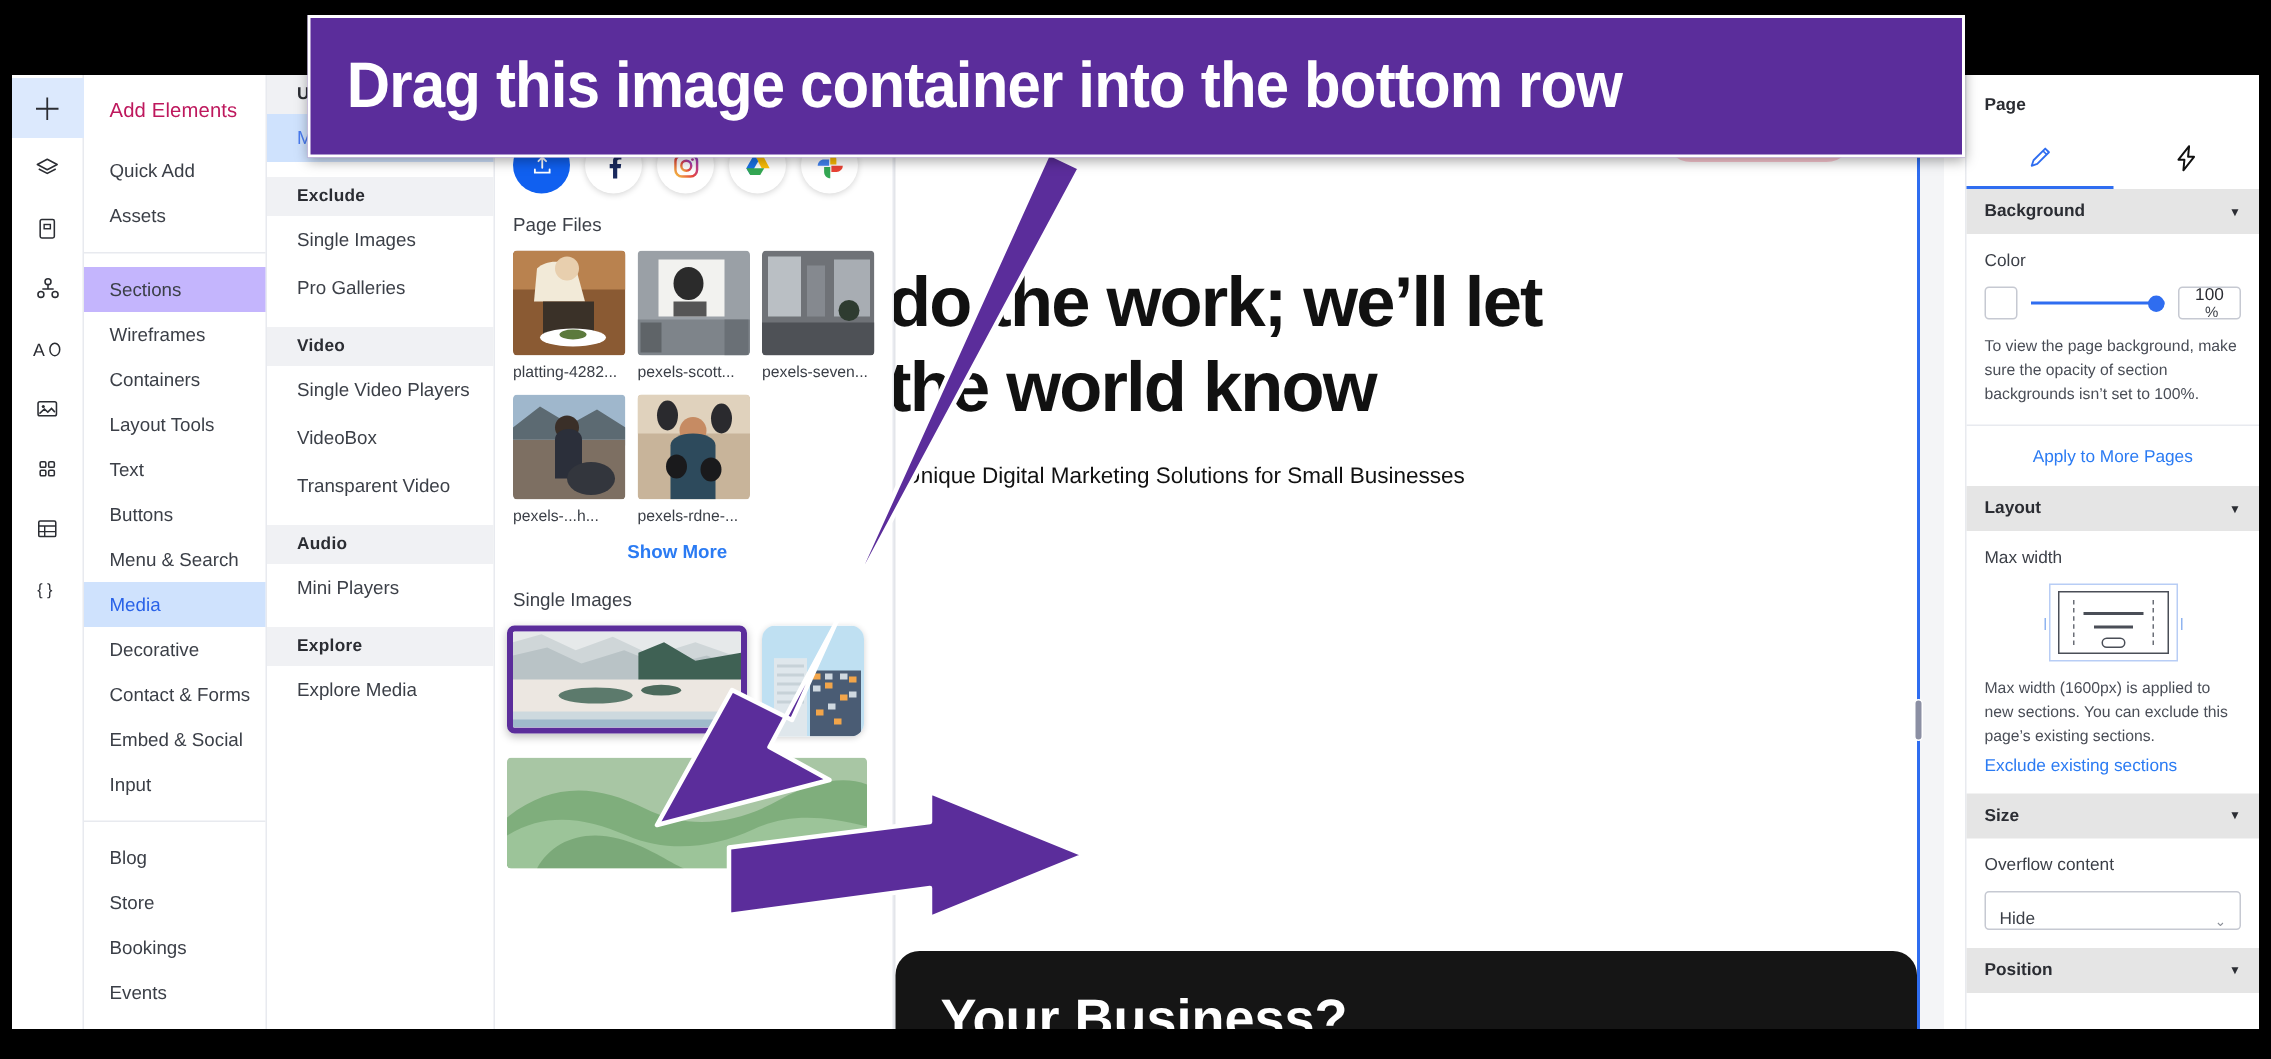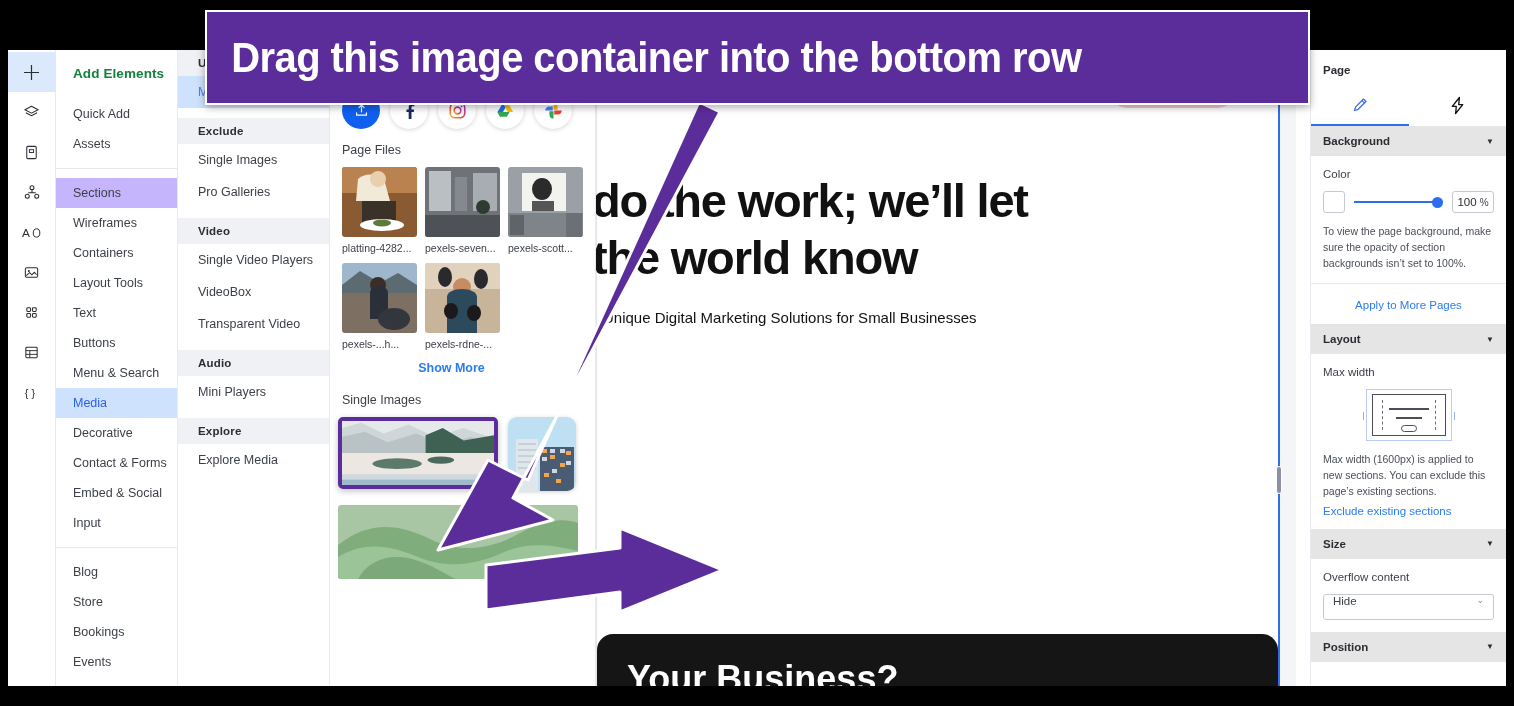--- a/index.html
+++ b/index.html
@@ -29,21 +29,21 @@
   }
   .rail-btn.active { background:#dce9fd; }
   .rail-btn svg { display:block; }
 
   
   #panel1 {
     position:absolute; left:48px; top:0; width:122px; height:636px;
     background:#fff; border-right:1px solid #e8eaef;
   }
   #panel1-title {
-    font-size:13.5px; font-weight:bold; color:#15803d;
+    font-size:13.5px; font-weight:normal; color:#be185d;
     padding:16px 0 0 17px; letter-spacing:.1px;
   }
   #p1-list { margin-top:18px; }
   .p1-item {
     font-size:12.5px; color:#3b3f47; padding:8px 0 8px 17px; cursor:pointer;
     white-space:nowrap; position:relative;
   }
   .p1-item.hover { background:#c4b5fd; }
   .p1-item.selected { background:#cfe2fd; color:#2962e8; }
   .p1-sep { height:1px; background:#e8eaef; margin:9px 0; }
@@ -159,38 +159,38 @@
   .caret { font-size:8px; color:#2b2d33; }
   .rp-body { padding:12px; }
   .rp-lab { font-size:11.5px; color:#3b3f47; margin-bottom:11px; }
   #color-row { display:flex; align-items:center; gap:9px; }
   #swatch { width:22px; height:22px; border:1px solid #c6c9d2; border-radius:3px; background:#fff; }
   #slider { position:relative; flex:1; height:18px; }
   #slider-track { position:absolute; top:8px; left:0; right:0; height:2px; background:#2f6df0; }
   #slider-knob { position:absolute; top:4px; right:0; width:11px; height:11px; border-radius:50%; background:#2f6df0; }
   #opacity-box {
     width:42px; height:22px; border:1px solid #c6c9d2; border-radius:3px;
-    display:flex; align-items:center; justify-content:center; font-size:11.5px;
+    display:flex; align-items:center; justify-content:center; font-size:11.5px;flex-direction:column;
   }
   #pct { font-size:10px; color:#3b3f47; margin-left:3px; }
   .rp-note { font-size:10.5px; color:#4a4e57; line-height:1.5; margin-top:11px; }
   .rp-link { font-size:11.5px; color:#2b7bf3; cursor:pointer; }
   #apply-row { text-align:center; padding:11px 0; }
   #maxwidth-fig {
     width:86px; height:52px; margin:8px auto 0; border:1px solid #b8cdf5; position:relative;
   }
   #mw-inner { position:absolute; left:5px; top:4px; right:5px; bottom:4px; border:1px solid #4a4e57; }
   .mw-dash { position:absolute; top:5px; bottom:5px; width:0; border-left:1px dashed #6a6e77; }
   .mw-bar { position:absolute; left:50%; transform:translateX(-50%); height:2px; background:#4a4e57; }
   .mw-pill { position:absolute; left:50%; transform:translateX(-50%); width:16px; height:7px;
              border:1.5px solid #4a4e57; border-radius:4px; }
   .mw-tick { position:absolute; top:22px; width:1px; height:8px; background:#8fb4f0; }
   #select-box {
     width:100%; height:26px; border:1px solid #c6c9d2; border-radius:3px;
-    display:flex; align-items:flex-start; justify-content:space-between;
+    display:flex; align-items:flex-end; justify-content:space-between;
     padding:0 9px; font-size:11.5px; color:#3b3f47; cursor:pointer;
   }
 
   
   #banner {
     position:absolute; left:205px; top:10px; width:1105px; height:95px;
     background:#5B2D9B; border:2px solid #fff; z-index:60;
     display:flex; align-items:center;
     box-shadow:0 2px 8px rgba(0,0,0,.35);
   }
@@ -376,43 +376,43 @@
                 <rect x="20" y="34" width="34" height="22" fill="#3a3128"></rect>
                 <ellipse cx="40" cy="58" rx="22" ry="6" fill="#fff"></ellipse>
                 <ellipse cx="40" cy="56" rx="9" ry="3.4" fill="#5c7a3c"></ellipse>
               </svg>
         </div>
         <div class="cap">platting-4282...</div>
       </div>
       <div class="thumb">
         <div class="img">
           <svg width="75" height="70" viewBox="0 0 75 70">
-                <rect width="75" height="70" fill="#6f7277"></rect>
-                <rect x="4" y="4" width="22" height="40" fill="#babfc4"></rect>
-                <rect x="48" y="6" width="24" height="38" fill="#a8adb3"></rect>
-                <rect x="30" y="10" width="12" height="34" fill="#85898f"></rect>
-                <rect y="48" width="75" height="22" fill="#4e5156"></rect>
-                <circle cx="58" cy="40" r="7" fill="#2e3b30"></circle>
-              </svg>
-        </div>
-        <div class="cap">pexels-seven...</div>
-      </div>
-      <div class="thumb">
-        <div class="img">
-          <svg width="75" height="70" viewBox="0 0 75 70">
                 <rect width="75" height="70" fill="#9aa0a6"></rect>
                 <rect x="14" y="6" width="44" height="38" fill="#f2f2ef"></rect>
                 <ellipse cx="34" cy="22" rx="10" ry="11" fill="#2b2b2b"></ellipse>
                 <path d="M24 34h22v10H24z" fill="#555"></path>
                 <rect y="46" width="75" height="24" fill="#7e848a"></rect>
                 <rect x="2" y="48" width="14" height="20" fill="#5f6468"></rect>
                 <rect x="58" y="46" width="16" height="24" fill="#6a7076"></rect>
               </svg>
         </div>
         <div class="cap">pexels-scott...</div>
+      </div>
+      <div class="thumb">
+        <div class="img">
+          <svg width="75" height="70" viewBox="0 0 75 70">
+                <rect width="75" height="70" fill="#6f7277"></rect>
+                <rect x="4" y="4" width="22" height="40" fill="#babfc4"></rect>
+                <rect x="48" y="6" width="24" height="38" fill="#a8adb3"></rect>
+                <rect x="30" y="10" width="12" height="34" fill="#85898f"></rect>
+                <rect y="48" width="75" height="22" fill="#4e5156"></rect>
+                <circle cx="58" cy="40" r="7" fill="#2e3b30"></circle>
+              </svg>
+        </div>
+        <div class="cap">pexels-seven...</div>
       </div>
       <div class="thumb">
         <div class="img">
           <svg width="75" height="70" viewBox="0 0 75 70">
                 <rect width="75" height="34" fill="#9fb7cc"></rect>
                 <rect y="30" width="75" height="40" fill="#7d6f62"></rect>
                 <path d="M0 22 18 8l20 12 18-10 19 12v8H0z" fill="#5c6a72"></path>
                 <circle cx="36" cy="22" r="8" fill="#3a2f28"></circle>
                 <path d="M28 30c0-4 4-7 9-7s9 3 9 7v26H28z" fill="#2b2f3a"></path>
                 <ellipse cx="52" cy="56" rx="16" ry="11" fill="#33363d"></ellipse>

